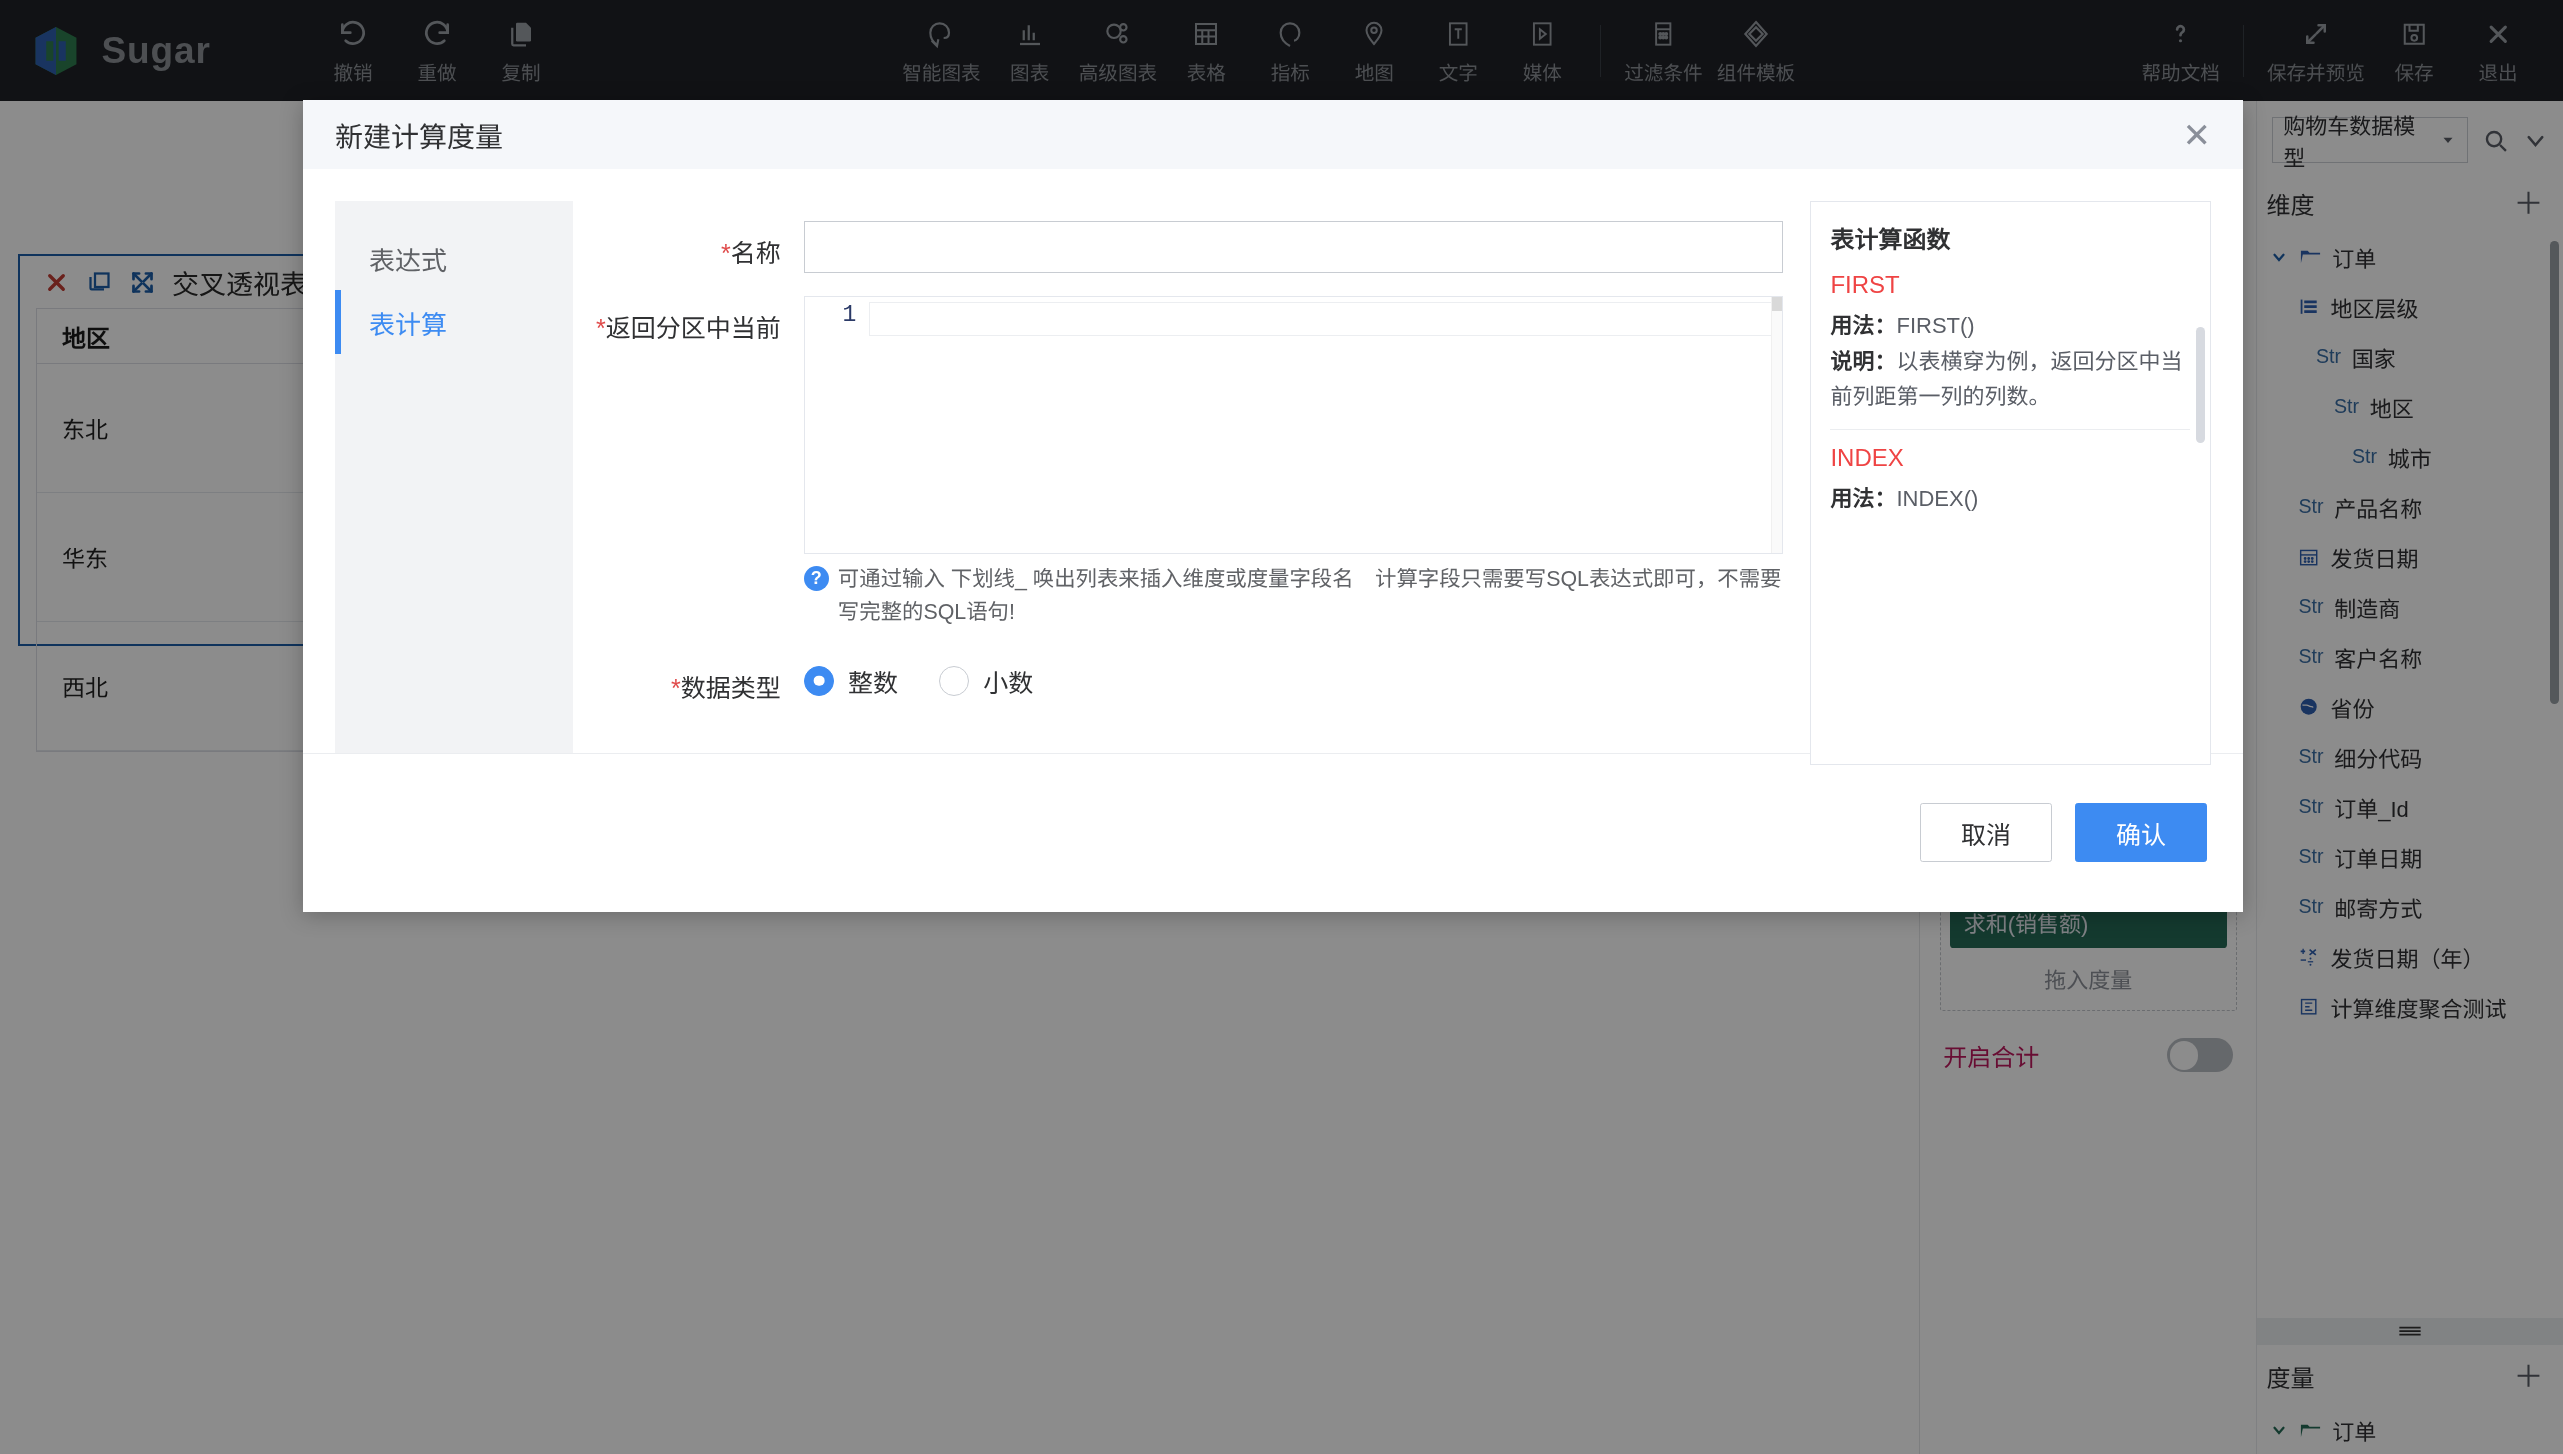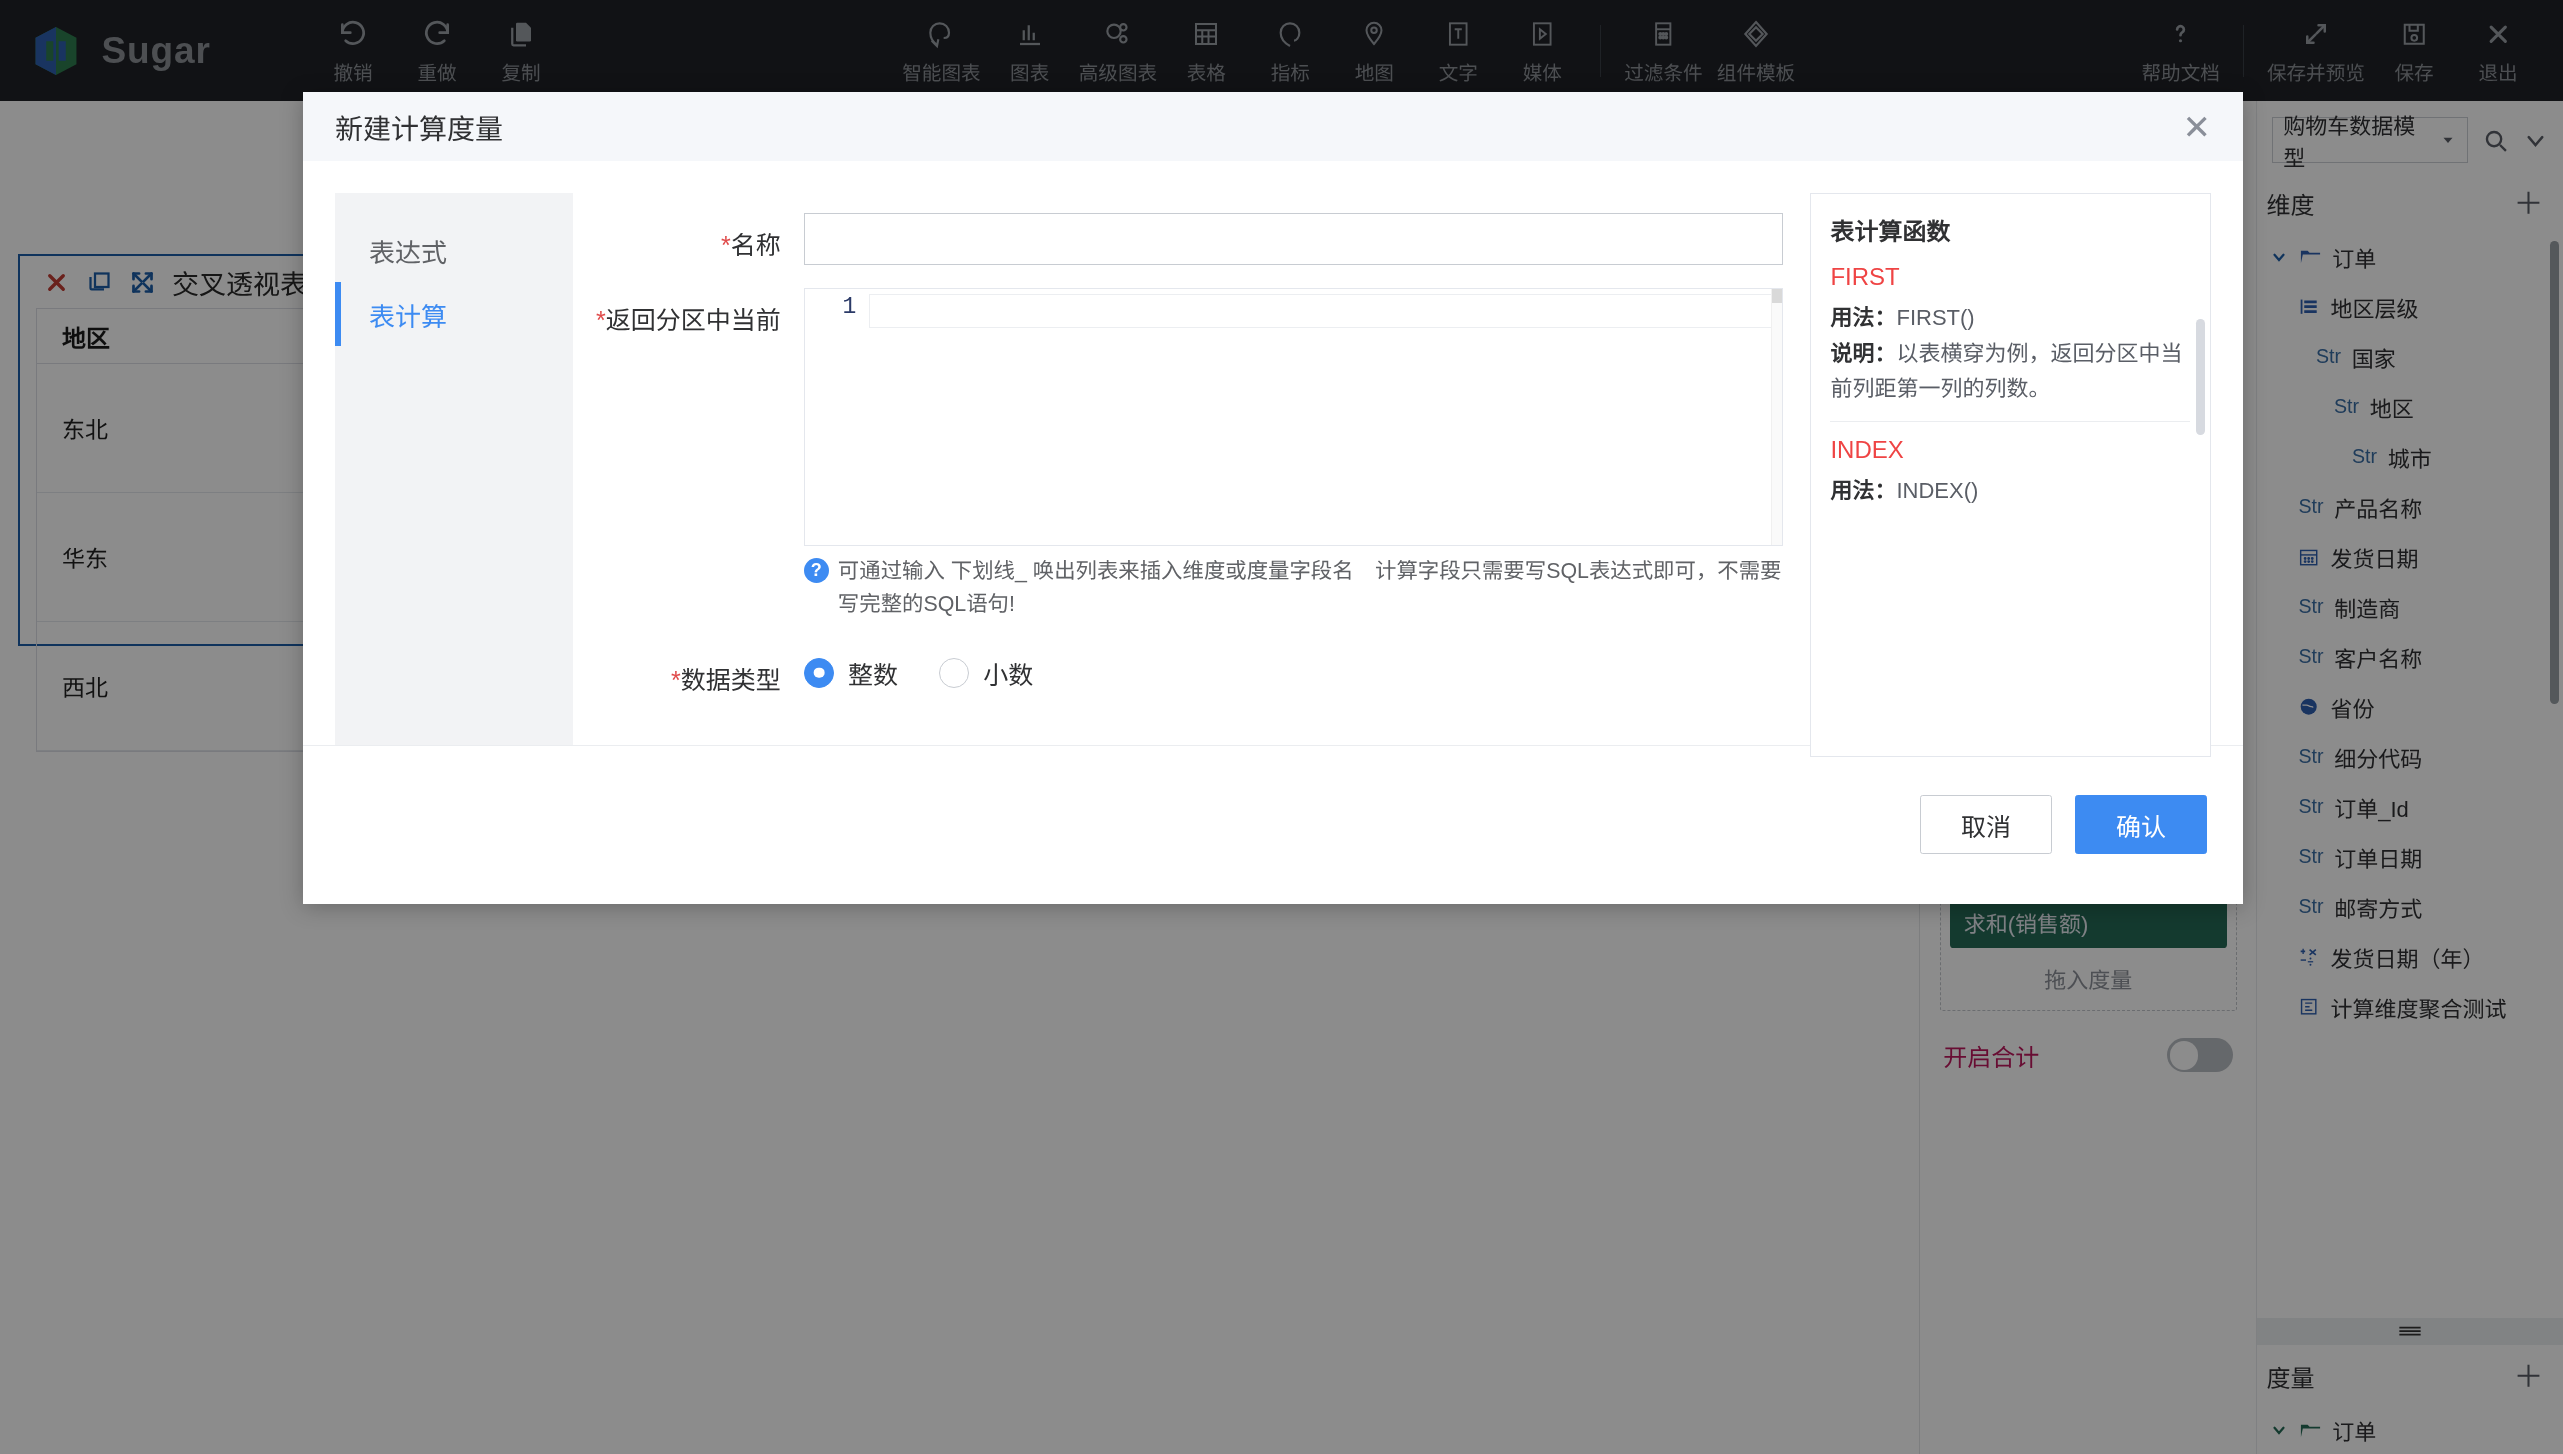--- a/index.html
+++ b/index.html
@@ -108,21 +108,21 @@
   }
   .grip { height:27px; background:#eceef1; display:flex; align-items:center; justify-content:center; margin:3.6px 0; }
 
   
   .overlay {
     position:absolute; inset:0; background:rgba(0,0,0,0.45); z-index:50;
   }
 
   
   .modal {
-    position:absolute; left:303px; top:92px; width:1940px; height:812px;
+    position:absolute; left:303px; top:100px; width:1940px; height:812px;
     background:#ffffff; z-index:60; box-shadow:0 3.6px 21.4px rgba(0,0,0,0.25);
   }
   .modal-head {
     height:69px; background:#f5f7fa; display:flex; align-items:center;
     justify-content:space-between; padding:0 32px;
   }
   .modal-title { font-size:28px; color:#303133; }
   .modal-close { font-size:34px; color:#8a8f99; cursor:pointer; line-height:1; }
   .modal-body { display:flex; padding:32px 32px 0 32px; height:584px; }
   .tabs-col { width:249px; background:#f2f3f5; padding-top:25px; }

